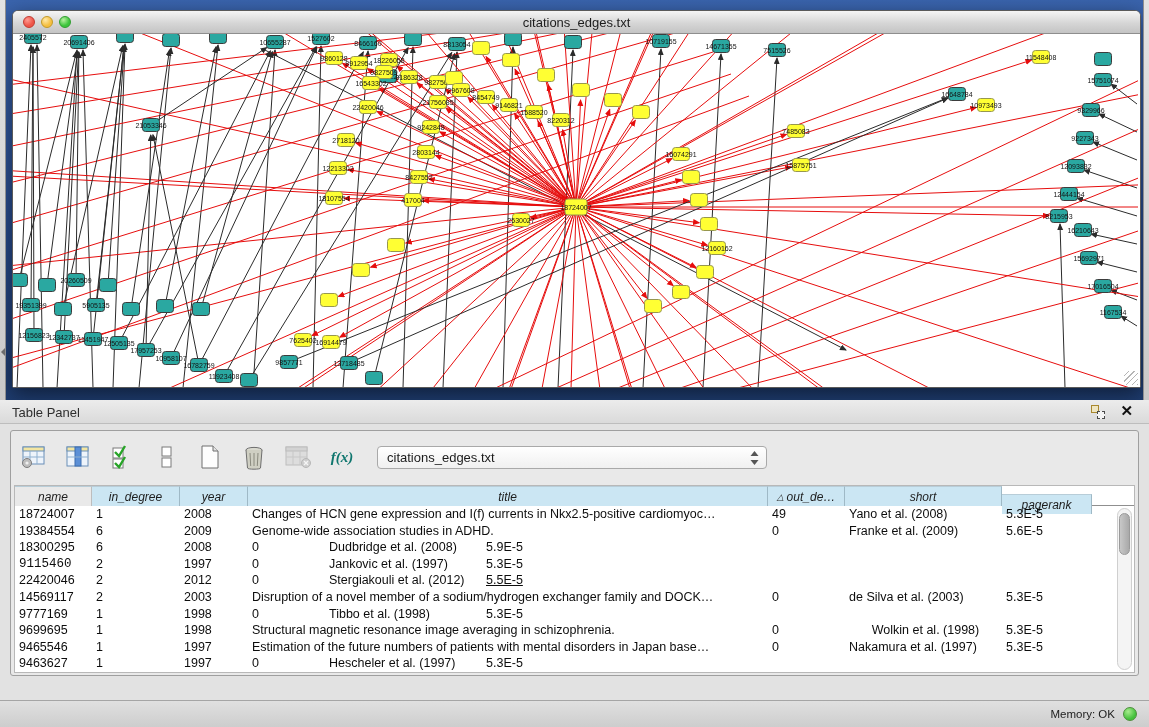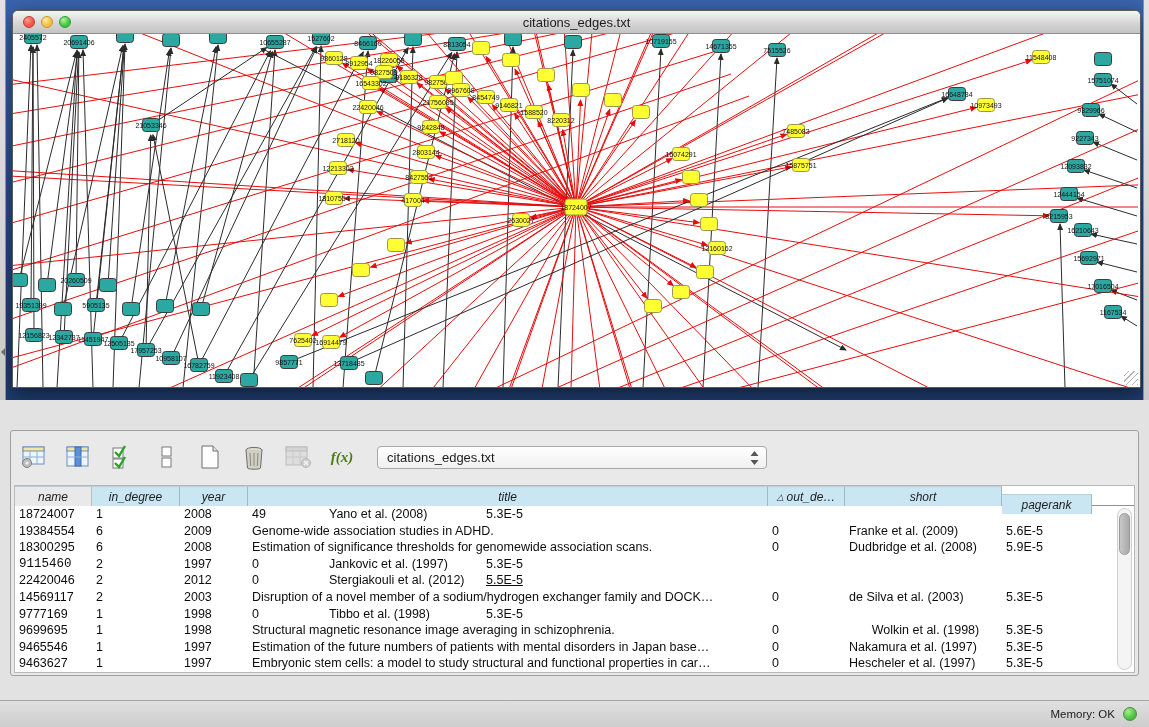--- a/index.html
+++ b/index.html
@@ -43,21 +43,21 @@
   .panel-header{height:24px;background:linear-gradient(#ececec,#dadada);border-bottom:1px solid #bdbdbd;position:relative;}
   .panel-title{position:absolute;left:12px;top:5px;font-size:13px;color:#2e2e2e;}
   .panel-float{position:absolute;right:44px;top:5px;width:14px;height:14px;cursor:pointer;}
   .panel-float .sq-back{position:absolute;left:0;top:0;width:8px;height:8px;border:1px solid #a9882e;background:#efe6c2;}
   .panel-float .sq-front{position:absolute;right:0;bottom:0;width:8px;height:8px;border:1px dashed #4a4a4a;background:#f4f4f4;}
   .panel-close{position:absolute;right:16px;top:2px;font-size:15px;font-weight:bold;color:#111;cursor:pointer;}
   .panel-inner{position:absolute;left:10px;top:30px;width:1129px;height:246px;
     background:#e9e9e9;border:1px solid #9f9f9f;border-radius:3px;}
   .tp-toolbar{position:absolute;left:6px;top:4px;height:44px;display:flex;align-items:center;gap:10px;}
   .tool-btn{width:34px;height:34px;display:flex;align-items:center;justify-content:center;cursor:pointer;border-radius:3px;}
-  .fx{font-family:"Liberation Serif",serif;font-style:italic;font-weight:bold;font-size:15px;color:#4d7c0f;}
+  .fx{font-family:"Liberation Serif",serif;font-style:italic;font-weight:bold;font-size:15px;color:#0f766e;}
   .combo{width:390px;height:23px;border:1px solid #a9a9a9;border-radius:4px;
     background:linear-gradient(#ffffff,#f0f0f0);display:flex;align-items:center;position:relative;cursor:pointer;margin-left:8px;}
   .combo-text{margin-left:9px;font-size:13px;color:#1b1b1b;}
   .combo-arrows{position:absolute;right:7px;top:4px;}
   
   .tbl{position:absolute;left:3px;top:54px;width:1121px;height:188px;background:#fff;border:1px solid #b8b8b8;overflow:hidden;}
   .thead{display:flex;height:20px;border-bottom:1px solid #8f8f8f;background:#fff;}
   .th{height:20px;background:var(--hdrblue);border-right:1px solid #9fb9c6;border-top:1px solid #b8cdd8;
       font-size:12px;color:#1d1d1d;display:flex;align-items:center;justify-content:center;cursor:pointer;overflow:hidden;white-space:nowrap;font-style:italic;}
   .th.th-gray{background:#e9e9e9;border-right:1px solid #bdbdbd;}
@@ -630,20 +630,28 @@
             <rect x="552" y="165" width="22" height="16" rx="3" class="node-yellow"></rect>
             <text x="563" y="175.5" class="node-label">18724007</text>
           </g>
         </svg>
       <div class="resize-grip"></div>
     </div>
   </div>
 </div>
 
 <div class="table-panel">
+  <div class="panel-header">
+    <span class="panel-title">Table Panel</span>
+    <span class="panel-float">
+      <span class="sq-back"></span>
+      <span class="sq-front"></span>
+    </span>
+    <span class="panel-close">✕</span>
+  </div>
 
   <div class="panel-inner">
     <div class="tp-toolbar">
       <span class="tool-btn">
         <svg width="26" height="24" viewBox="0 0 26 24">
           <rect x="2" y="2" width="21" height="17" fill="#eef4fb" stroke="#6b8fb8"></rect>
           <rect x="2" y="2" width="21" height="4" fill="#f3e6a2" stroke="#6b8fb8"></rect>
           <line x1="9" y1="6" x2="9" y2="19" stroke="#8fb0cf"></line>
           <line x1="16" y1="6" x2="16" y2="19" stroke="#8fb0cf"></line>
           <line x1="2" y1="12" x2="23" y2="12" stroke="#8fb0cf"></line>
@@ -734,38 +742,38 @@
           </div>
           <div class="th" style="width: 90px; margin-top: 8px;">
             <span>pagerank</span>
           </div>
         </div>
       <div class="tbody" id="tbody">
           <div class="tr">
             <div class="td" style="width: 77px;">18724007</div>
             <div class="td" style="width: 88px;">1</div>
             <div class="td" style="width: 68px;">2008</div>
+            <div class="td" style="width: 520px;">Changes of HCN gene expression and I(f) currents in Nkx2.5-positive cardiomyoc…</div>
             <div class="td" style="width: 77px;">49</div>
             <div class="td" style="width: 157px;">Yano et al. (2008)</div>
             <div class="td" style="width: 90px;">5.3E-5</div>
           </div>
           <div class="tr">
             <div class="td" style="width: 77px;">19384554</div>
             <div class="td" style="width: 88px;">6</div>
             <div class="td" style="width: 68px;">2009</div>
             <div class="td" style="width: 520px;">Genome-wide association studies in ADHD.</div>
             <div class="td" style="width: 77px;">0</div>
             <div class="td" style="width: 157px;">Franke et al. (2009)</div>
             <div class="td" style="width: 90px;">5.6E-5</div>
           </div>
           <div class="tr">
             <div class="td" style="width: 77px;">18300295</div>
             <div class="td" style="width: 88px;">6</div>
             <div class="td" style="width: 68px;">2008</div>
-            <div class="td" style="width: 520px;">Estimation of significance thresholds for genomewide association scans.</div>
             <div class="td" style="width: 77px;">0</div>
             <div class="td" style="width: 157px;">Dudbridge et al. (2008)</div>
             <div class="td" style="width: 90px;">5.9E-5</div>
           </div>
           <div class="tr">
             <div class="td" style="width: 77px; font-family: Liberation Mono, monospace;">9115460</div>
             <div class="td" style="width: 88px;">2</div>
             <div class="td" style="width: 68px;">1997</div>
             <div class="td" style="width: 77px;">0</div>
             <div class="td" style="width: 157px;">Jankovic et al. (1997)</div>
@@ -811,21 +819,20 @@
             <div class="td" style="width: 68px;">1997</div>
             <div class="td" style="width: 520px;">Estimation of the future numbers of patients with mental disorders in Japan base…</div>
             <div class="td" style="width: 77px;">0</div>
             <div class="td" style="width: 157px;">Nakamura et al. (1997)</div>
             <div class="td" style="width: 90px;">5.3E-5</div>
           </div>
           <div class="tr">
             <div class="td" style="width: 77px;">9463627</div>
             <div class="td" style="width: 88px;">1</div>
             <div class="td" style="width: 68px;">1997</div>
-            <div class="td" style="width: 520px;">Embryonic stem cells: a model to study structural and functional properties in car…</div>
             <div class="td" style="width: 77px;">0</div>
             <div class="td" style="width: 157px;">Hescheler et al. (1997)</div>
             <div class="td" style="width: 90px;">5.3E-5</div>
           </div>
         </div>
       <div class="vscroll">
         <div class="vthumb"></div>
       </div>
     </div>
 

